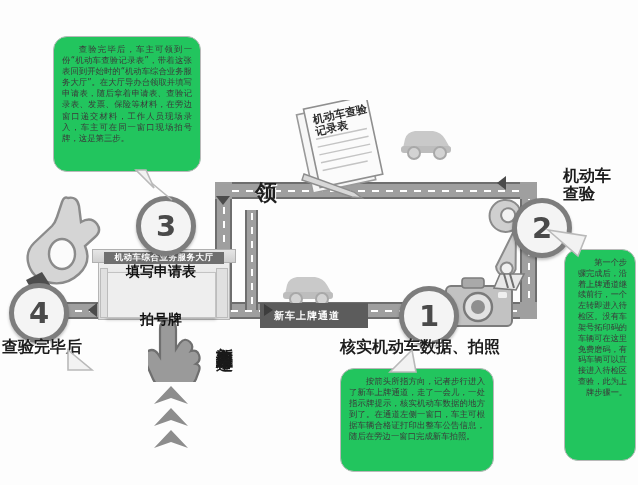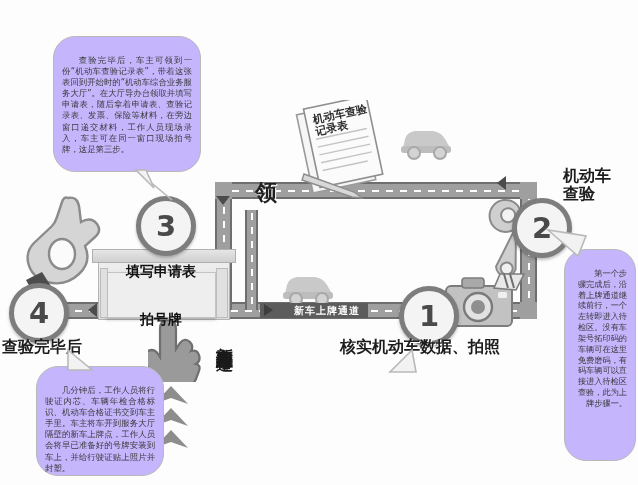--- a/index.html
+++ b/index.html
@@ -13,25 +13,25 @@
     height: 485px;
     background: #fdfdfd;
     overflow: hidden;
     font-family: "DejaVu Sans", "Liberation Sans", sans-serif;
     color: #2b2b2b;
   }
 
   
   .bubble {
     position: absolute;
-    background: #c4b5fd;
+    background: #22c55e;
     border: 1.6px solid #b9b9b9;
-    border-radius: 22px;
+    border-radius: 14px;
     box-sizing: border-box;
-    padding: 18px 8px 6px 8px;
+    padding: 7px 8px 6px 8px;
     line-height: 1.32;
     color: #3a3a3a;
     text-align: justify;
   }
   .bubble .body { display: block; text-indent: 2em; }
 
   
   .tail-svg { position: absolute; overflow: visible; }
 
   
@@ -89,27 +89,27 @@
     color: #1d1d1d;
     font-family: "DejaVu Sans", "Liberation Sans", sans-serif;
     text-shadow: 1px 1px 0 #ffffff;
     white-space: pre-line;
     line-height: 1.12;
   }
 
   
   .banner {
     position: absolute;
-    height: 15px;
+    height: 25px;
     background: #5c5c5c;
     color: #ffffff;
     font-size: 10px;
     font-weight: bold;
     display: flex; align-items: center;
-    padding-left: 34px; padding-right: 4px;
+    padding-left: 14px; padding-right: 4px;
     box-sizing: border-box;
     letter-spacing: 1px;
   }
   .banner::before{
     content:""; position:absolute; left:4px; top:1px;
     border-top: 6.5px solid transparent; border-bottom: 6.5px solid transparent;
     border-left: 9px solid #3d3d3d;
   }
 
   
@@ -307,20 +307,21 @@
       <path d="M4 22 L21 4 L38 22 L21 16 Z" fill="#8d8d8d"></path>
       <path d="M4 44 L21 26 L38 44 L21 38 Z" fill="#8d8d8d"></path>
       <path d="M4 66 L21 48 L38 66 L21 60 Z" fill="#8d8d8d"></path>
     </svg>
   </div>
 
   <div class="vert" style="left:214px; top:334px; font-size:17px; color:#1a1a1a; text-shadow:1px 1px 0 #fff;">新车上牌专用车道</div>
 
   <div class="building" style="left:98px; top:256px; width:130px; height:62px;"></div>
   <div class="bld-roof" style="left:92px; top:249px; width:142px; height:12px;"></div>
+  <div class="bld-sign" style="left:104px; top:252px; width:120px; height:12px;">机动车综合业务服务大厅</div>
   <div class="bld-board" style="left:106px; top:272px; width:108px; height:44px;gap:31px;">
     <span>填写申请表</span>
     <span>拍号牌</span>
   </div>
 
   <div style="position:absolute;left:100px;top:268px;width:6px;height:48px;background:#e0e0e0;border:1px solid #bcbcbc;"></div>
   <div style="position:absolute;left:216px;top:268px;width:10px;height:48px;background:#e0e0e0;border:1px solid #bcbcbc;"></div>
 
   <div class="step-circle" style="left:136px; top:196px;">
     <span>3</span>
@@ -353,26 +354,26 @@
     <path d="M14 2 L4 2 L22 20 Z" fill="#f2f2f2" stroke="#b9b9b9" stroke-width="1.6"></path>
   </svg>
 
   <div class="bubble" style="left:564px; top:249px; width:72px; height:212px; font-size:8.2px; text-align:right;">
     <span class="body">第一个步骤完成后，沿着上牌通道继续前行，一个左转即进入待检区。没有车架号拓印码的车辆可在这里免费磨码，有码车辆可以直接进入待检区查验，此为上牌步骤一。</span>
   </div>
   <svg class="tail-svg" style="left:546px; top:226px;" width="46" height="36" viewBox="0 0 46 36">
     <path d="M2 4 L32 30 L40 10 Z" fill="#f2f2f2" stroke="#b9b9b9" stroke-width="1.6"></path>
   </svg>
 
+  <div class="bubble" style="left:340px; top:368px; width:154px; height:104px; font-size:8.4px;">
+    <span class="body">按箭头所指方向，记者步行进入了新车上牌通道，走了一会儿，一处指示牌提示，核实机动车数据的地方到了。在通道左侧一窗口，车主可根据车辆合格证打印出整车公告信息，随后在旁边一窗口完成新车拍照。</span>
+  </div>
   <svg class="tail-svg" style="left:382px; top:348px;" width="40" height="26" viewBox="0 0 40 26">
     <path d="M30 2 L8 24 L34 24 Z" fill="#f2f2f2" stroke="#b9b9b9" stroke-width="1.6"></path>
   </svg>
 
-  <div class="bubble" style="left:36px; top:366px; width:128px; height:110px; font-size:8.4px;">
-    <span class="body">几分钟后，工作人员将行驶证内芯、车辆年检合格标识、机动车合格证书交到车主手里。车主将车开到服务大厅隔壁的新车上牌点，工作人员会将早已准备好的号牌安装到车上，并给行驶证贴上照片并封塑。</span>
-  </div>
   <svg class="tail-svg" style="left:62px; top:348px;" width="40" height="24" viewBox="0 0 40 24">
     <path d="M6 2 L30 22 L6 22 Z" fill="#f2f2f2" stroke="#b9b9b9" stroke-width="1.6"></path>
   </svg>
 
   <div class="cred" style="left:556px; top:464px;margin-top:35px;">制图 张翠莲</div>
 
 </div>
 
 </body></html>

